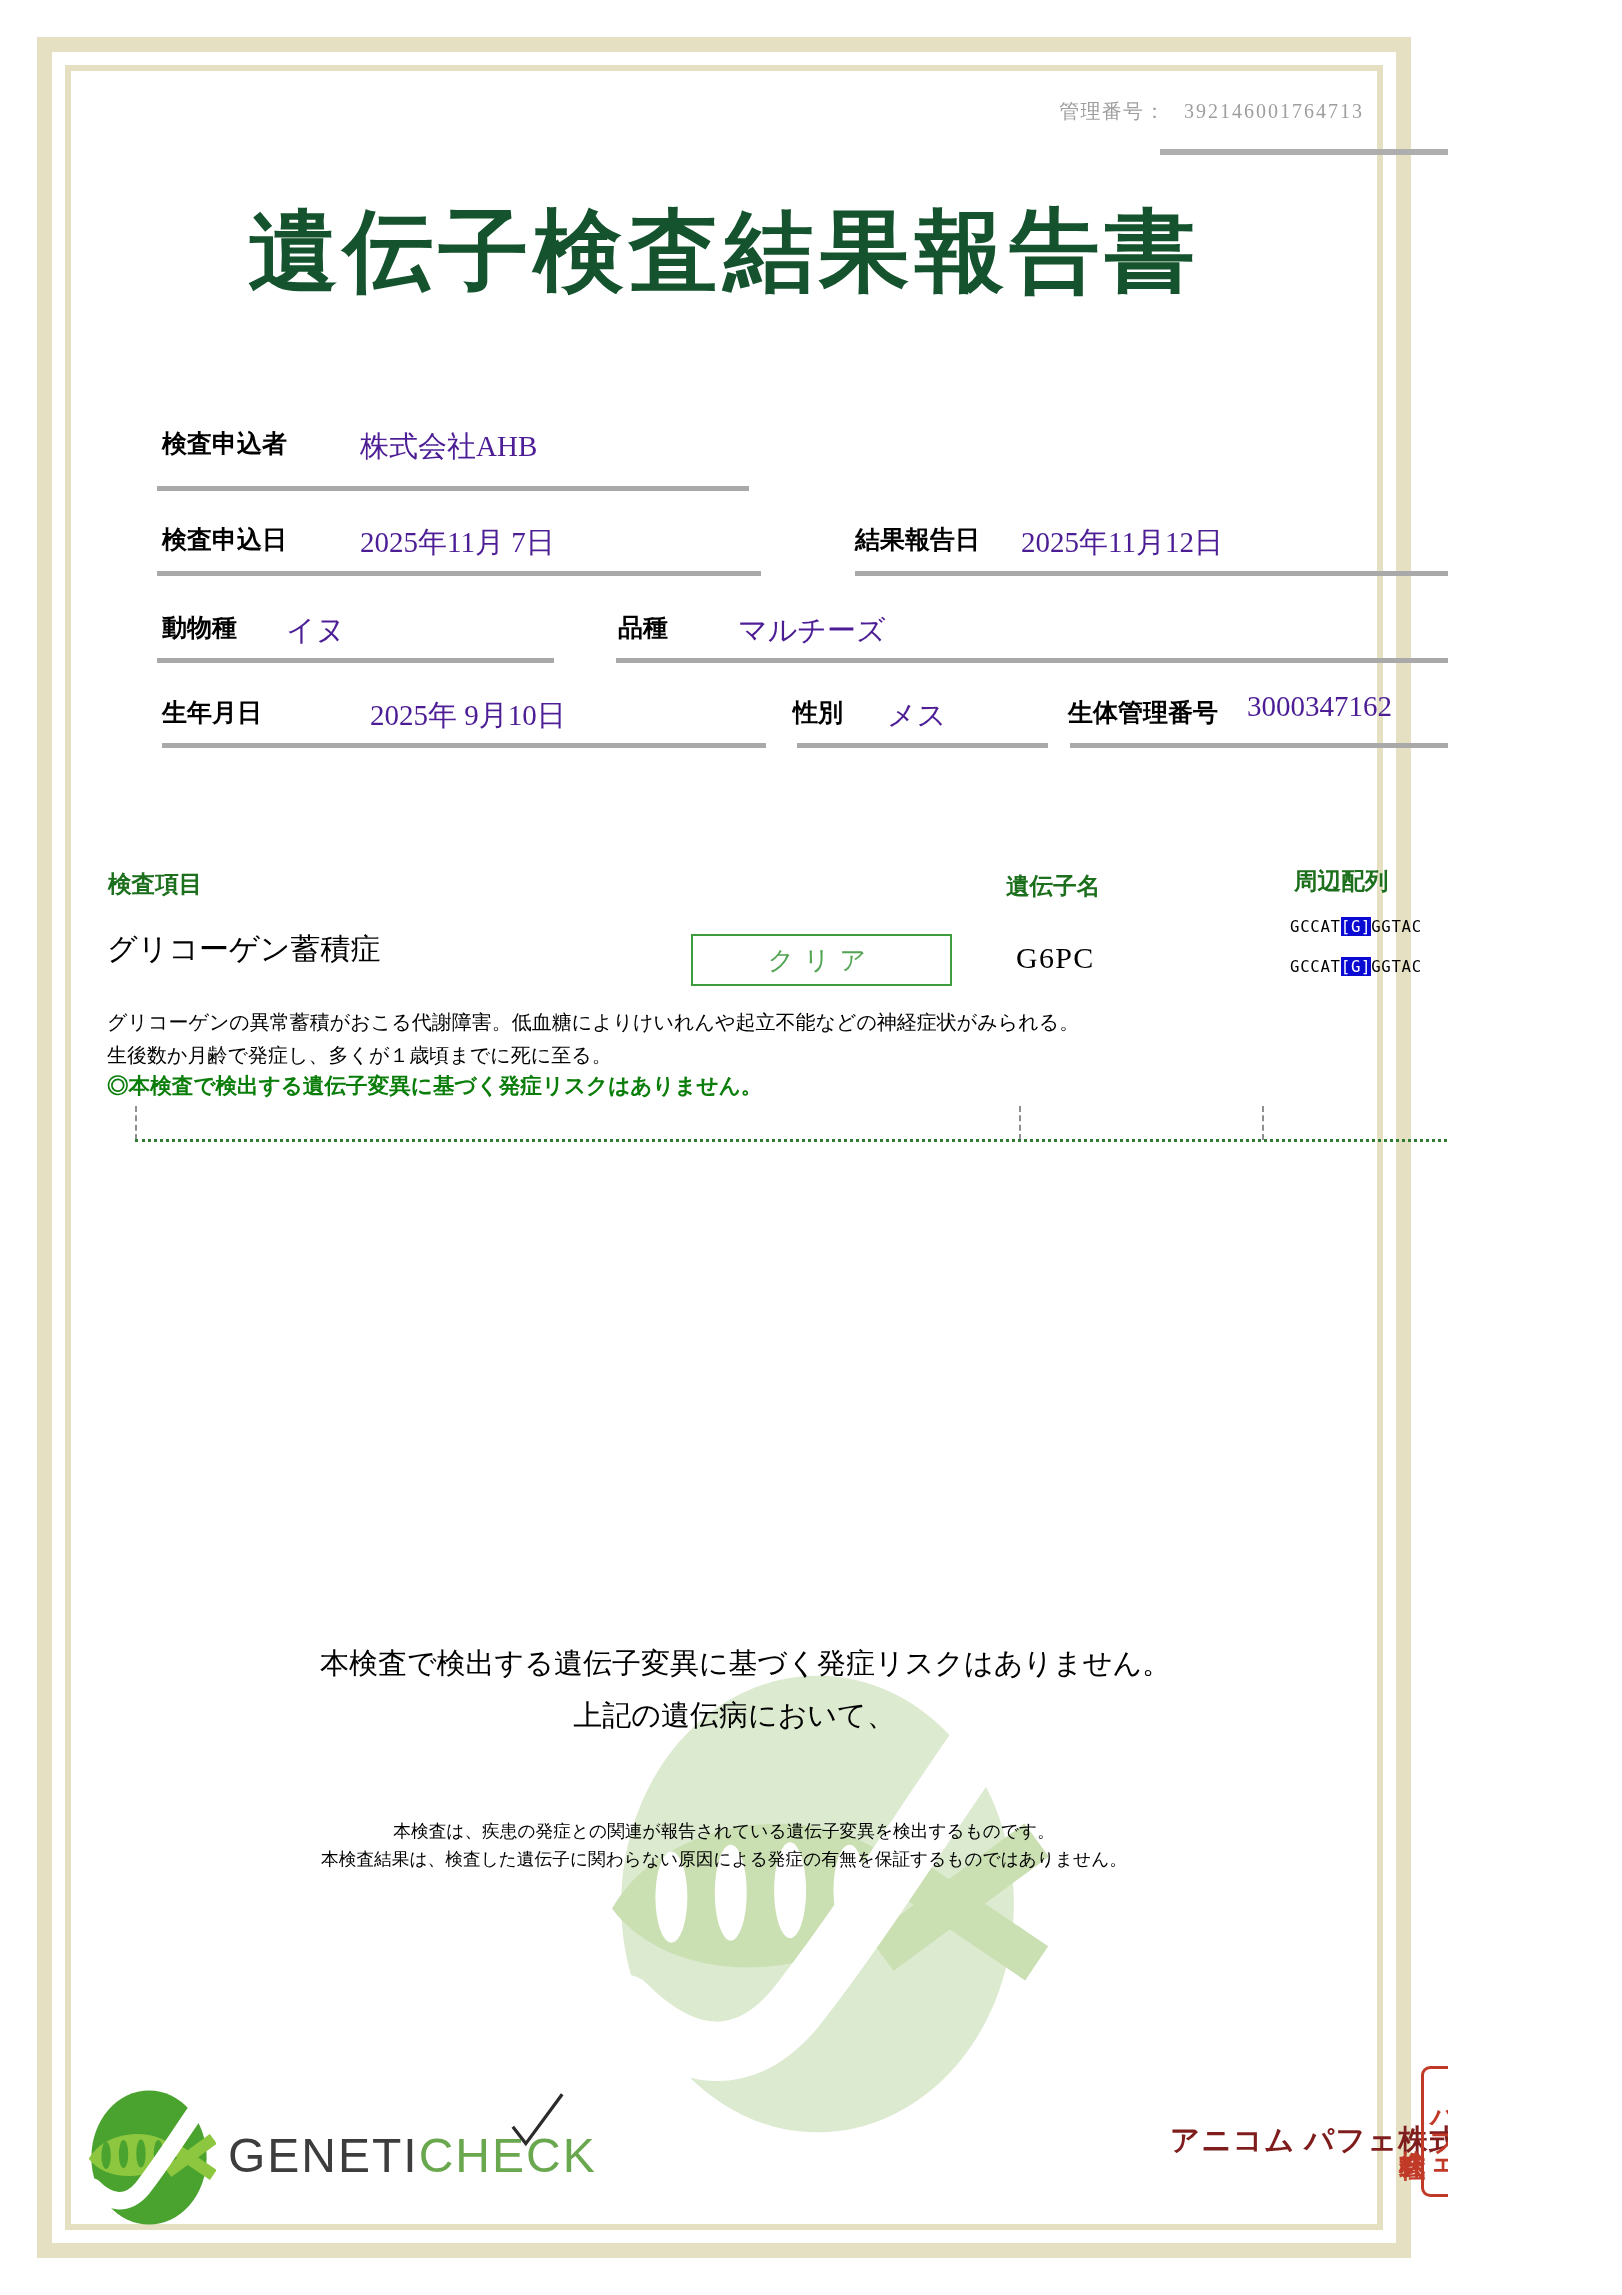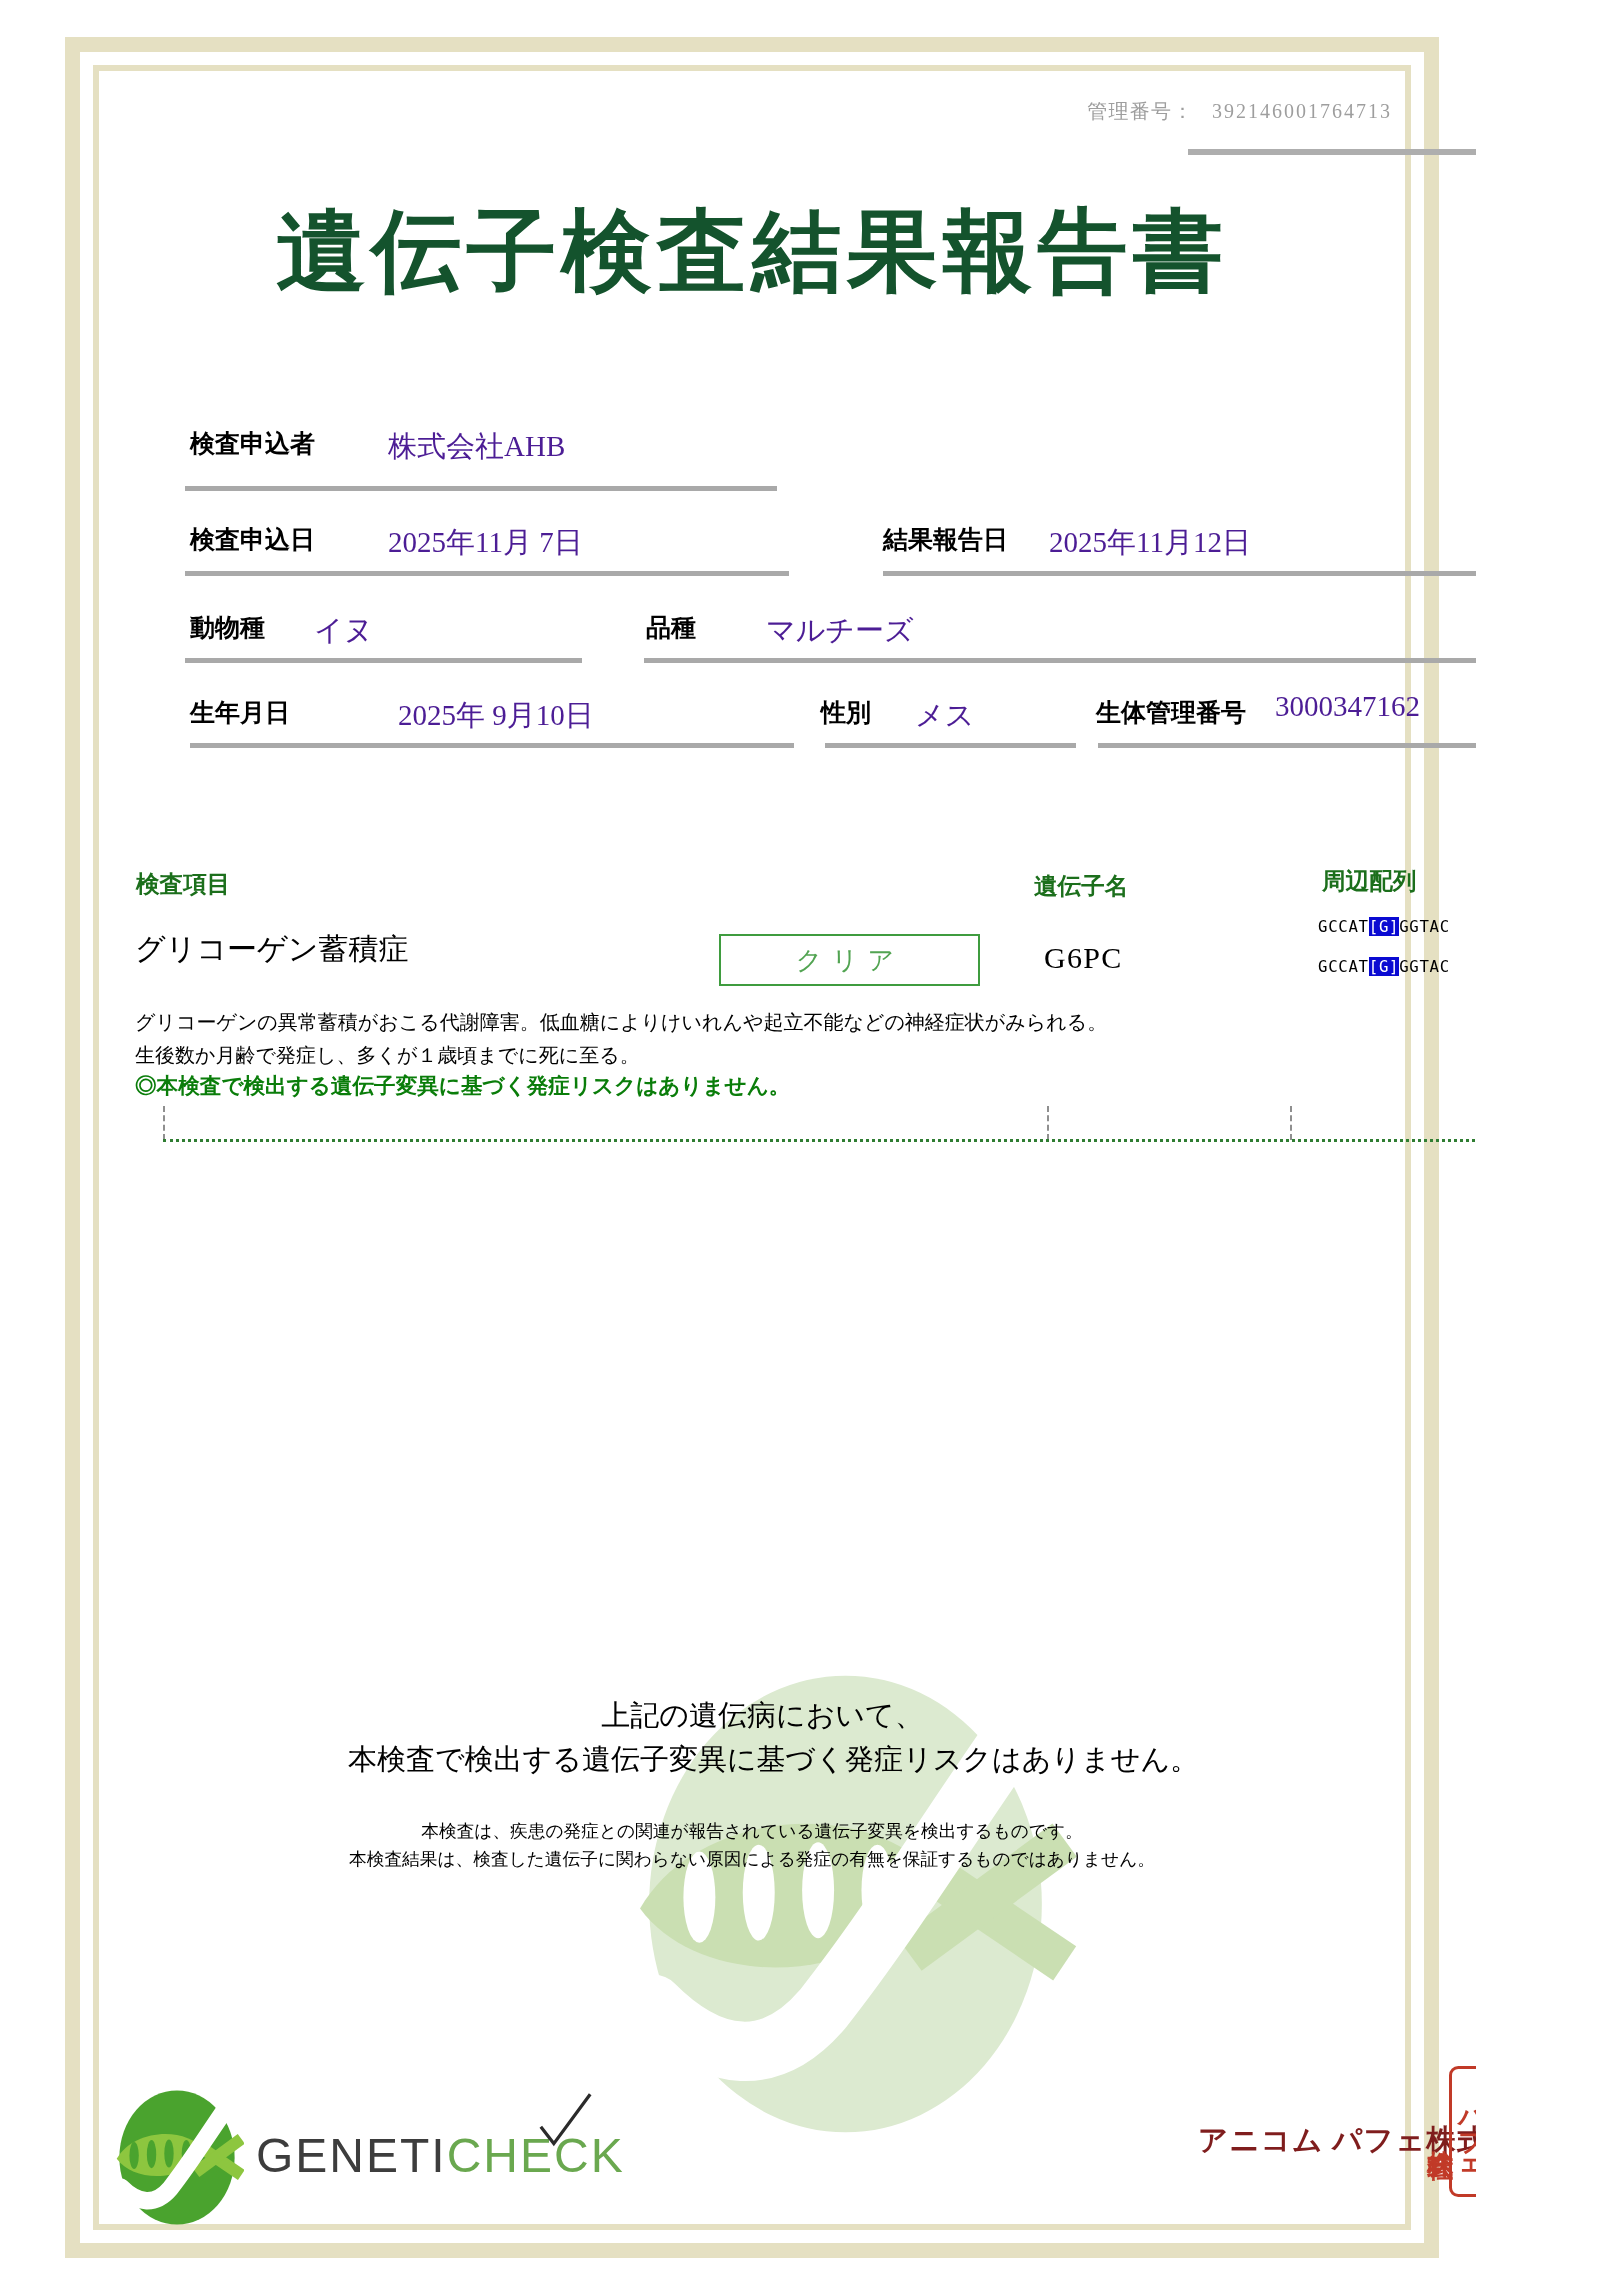--- a/index.html
+++ b/index.html
@@ -1,18 +1,18 @@
 <!DOCTYPE html>
 <html style="font-size:10.5px"><head>
 <meta charset="utf-8">
 <style>
   html,body { margin:0; padding:0; background:#ffffff; }
   .page {
     position:relative; width:1448px; height:2295px; background:#ffffff;
-    font-family:"Liberation Serif", serif; overflow:hidden;margin-left:28px;
+    font-family:"Liberation Serif", serif; overflow:hidden;
   }
   
   .frame-outer { position:absolute; left:37px; top:37px; right:37px; bottom:37px;
     border:15px solid #e5e0c2; pointer-events:none; }
   .frame-inner { position:absolute; left:65px; top:65px; right:65px; bottom:65px;
     border:6.5px solid #e5e0c2; pointer-events:none; }
 
   .abs { position:absolute; }
 
   
@@ -151,21 +151,21 @@
     <path class="mk-xstroke" d="M128,86 L196,132"></path>
     <path class="mk-xstroke" d="M128,128 L196,78"></path>
     <ellipse class="mk-rung" cx="36" cy="103" rx="7" ry="20"></ellipse>
     <ellipse class="mk-rung" cx="62" cy="101" rx="7" ry="21"></ellipse>
     <ellipse class="mk-rung" cx="88" cy="100" rx="7" ry="21"></ellipse>
     <ellipse class="mk-rung" cx="114" cy="100" rx="7" ry="20"></ellipse>
     <path class="mk-swoosh" d="M16,150 C42,176 68,178 90,152 C120,114 148,68 182,20"></path>
   </svg>
 
   <div class="abs sum-big" style="top:1696px;padding-left:21px;">上記の遺伝病において、</div>
-  <div class="abs sum-big" style="top:1740px;padding-left:43px;">本検査で検出する遺伝子変異に基づく発症リスクはありません。</div>
+  <div class="abs sum-big" style="top:1644px;padding-left:43px;">本検査で検出する遺伝子変異に基づく発症リスクはありません。</div>
   <div class="abs sum-small" style="top:1819px;">本検査は、疾患の発症との関連が報告されている遺伝子変異を検出するものです。</div>
   <div class="abs sum-small" style="top:1847px;">本検査結果は、検査した遺伝子に関わらない原因による発症の有無を保証するものではありません。</div>
 
   <svg class="abs footer-logo" viewBox="0 0 200 212" aria-hidden="true">
     <ellipse class="mk-bg" cx="100" cy="106" rx="86" ry="100"></ellipse>
     <path class="mk-band" d="M10,108 C35,64 112,58 142,96 C116,142 38,146 10,108 Z"></path>
     <path class="mk-xstroke" d="M128,86 L196,132"></path>
     <path class="mk-xstroke" d="M128,128 L196,78"></path>
     <ellipse class="mk-rung" cx="36" cy="103" rx="7" ry="20"></ellipse>
     <ellipse class="mk-rung" cx="62" cy="101" rx="7" ry="21"></ellipse>

